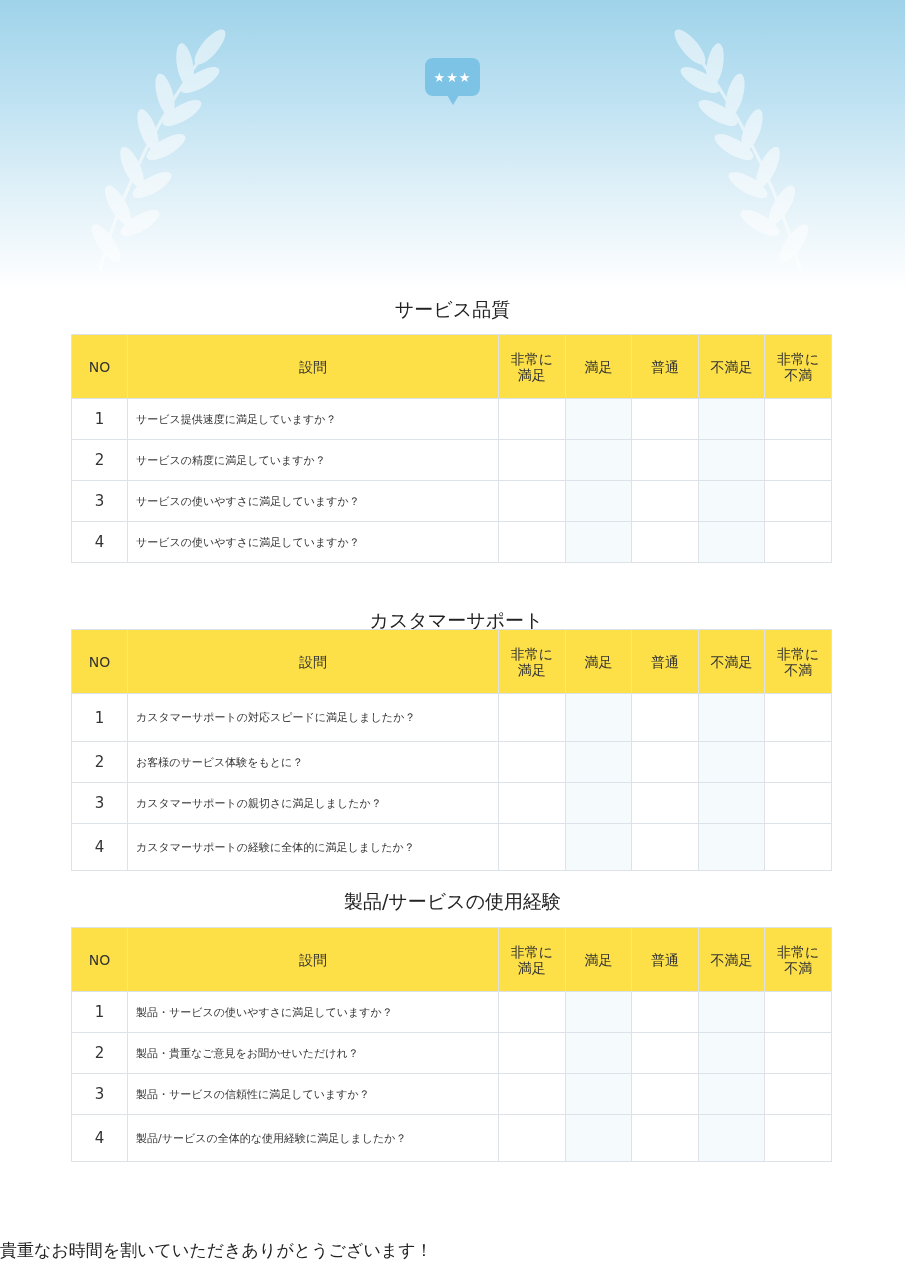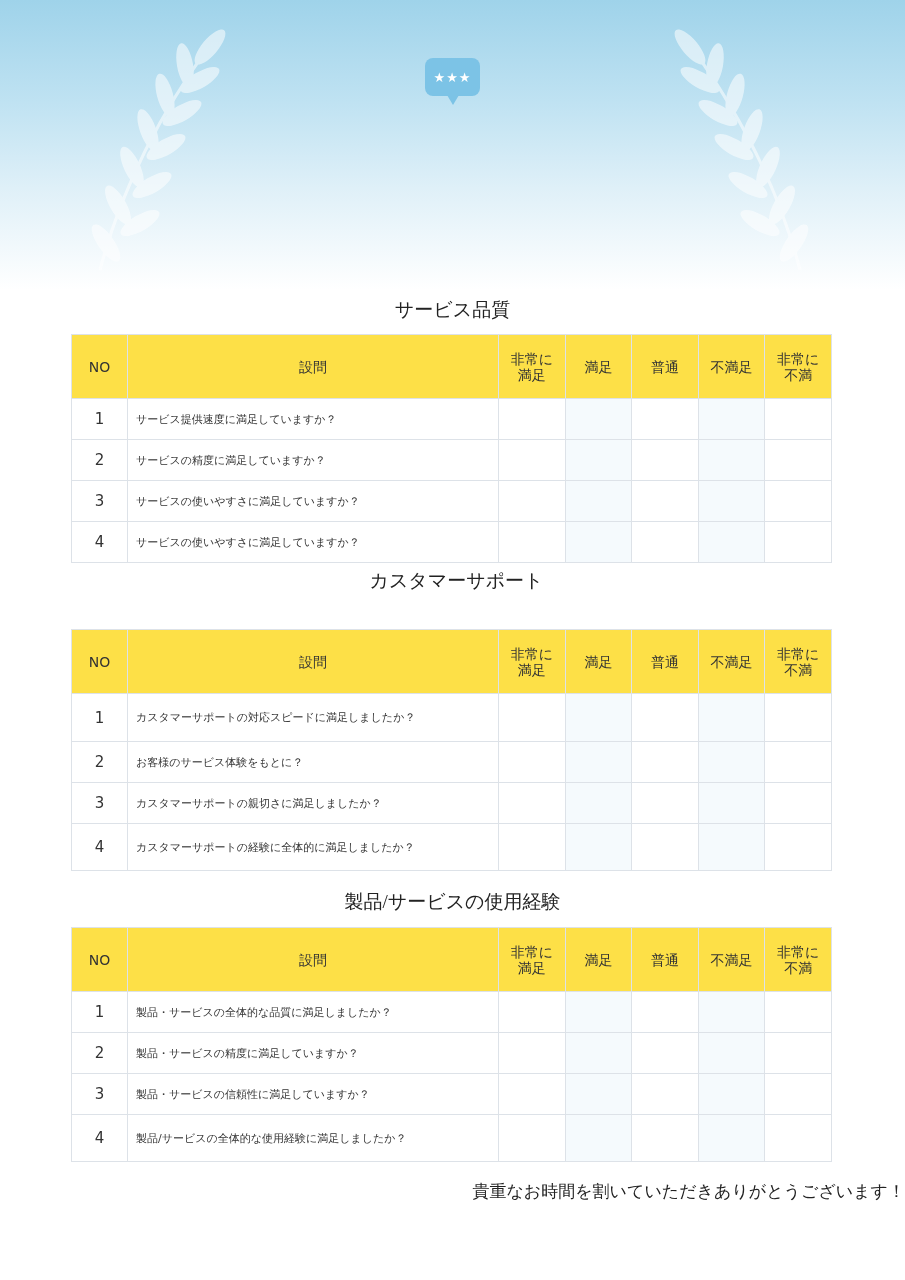--- a/index.html
+++ b/index.html
@@ -31,21 +31,21 @@
   .title {
     position: absolute; left: 0; top: 108px; width: 905px; text-align: center;
     font-size: 46px; font-weight: bold; color: #111; letter-spacing: 1px;
   }
   .intro {
     position: absolute; left: 150px; top: 186px; width: 605px; text-align: center;
     font-size: 16.5px; line-height: 22px; color: #222;
   }
   .section-title {
     position: absolute; left: 0; width: 905px; text-align: center;
-    font-size: 19px; color: #222; font-family: Liberation Serif, serif;
+    font-size: 19px; color: #222;
   }
   table.survey {
     position: absolute; left: 71px; width: 760px;
     border-collapse: collapse; table-layout: fixed;
     font-size: 13px;
   }
   table.survey th, table.survey td {
     border: 1px solid #dde2e8;
   }
   table.survey thead th {
@@ -53,21 +53,21 @@
     font-size: 14px; line-height: 16px; height: 64px;
   }
   table.survey td { background: #fff; height: 41px; }
   table.survey td.no { text-align: center; font-size: 15px; color: #333; }
   table.survey td.q { padding-left: 8px; color: #333; font-size: 11px; }
   table.survey td.alt { background: #f5fafd; }
   col.c-no { width: 56px; }
   col.c-q { width: 371px; }
   col.c-r { width: 66.6px; }
   .closing {
-    position: absolute; left: 0; top: 1180px; width: 905px; text-align: right;
+    position: absolute; left: 0; top: 1239px; width: 905px; text-align: left;
     font-size: 17px; color: #222;
   }
 </style>
 </head>
 <body>
 
 <div class="hero">
   <svg class="laurel left" width="170" height="250" viewBox="0 0 170 250">
     <path d="M30 245 Q60 130 140 20" stroke="#ffffff" stroke-width="3" fill="none"></path>
     <g fill="#ffffff">
@@ -174,21 +174,21 @@
           <td class="no" style="height:41px">4</td>
           <td class="q">サービスの使いやすさに満足していますか？</td>
           <td class="rating"></td>
           <td class="rating alt"></td>
           <td class="rating"></td>
           <td class="rating alt"></td>
           <td class="rating"></td>
         </tr>
       </tbody>
     </table>
-    <div class="section-title" style="top: 568px; padding-left: 8px;">カスタマーサポート</div>
+    <div class="section-title" style="top: 608px; padding-left: 8px;">カスタマーサポート</div>
     <table class="survey" style="top: 629px;">
       <colgroup>
         <col class="c-no">
         <col class="c-q">
         <col class="c-r">
         <col class="c-r">
         <col class="c-r">
         <col class="c-r">
         <col class="c-r">
       </colgroup>
@@ -284,30 +284,30 @@
           </th>
           <th style="text-align: center;">
             <div>非常に</div>
             <div>不満</div>
           </th>
         </tr>
       </thead>
       <tbody>
         <tr>
           <td class="no" style="height:41px">1</td>
-          <td class="q">製品・サービスの全体的な品質に満足しましたか？</td>
+          <td class="q">製品・サービスの使いやすさに満足していますか？</td>
           <td class="rating"></td>
           <td class="rating alt"></td>
           <td class="rating"></td>
           <td class="rating alt"></td>
           <td class="rating"></td>
         </tr>
         <tr>
           <td class="no" style="height:41px">2</td>
-          <td class="q">製品・サービスの精度に満足していますか？</td>
+          <td class="q">製品・貴重なご意見をお聞かせいただけれ？</td>
           <td class="rating"></td>
           <td class="rating alt"></td>
           <td class="rating"></td>
           <td class="rating alt"></td>
           <td class="rating"></td>
         </tr>
         <tr>
           <td class="no" style="height:41px">3</td>
           <td class="q">製品・サービスの信頼性に満足していますか？</td>
           <td class="rating"></td>

